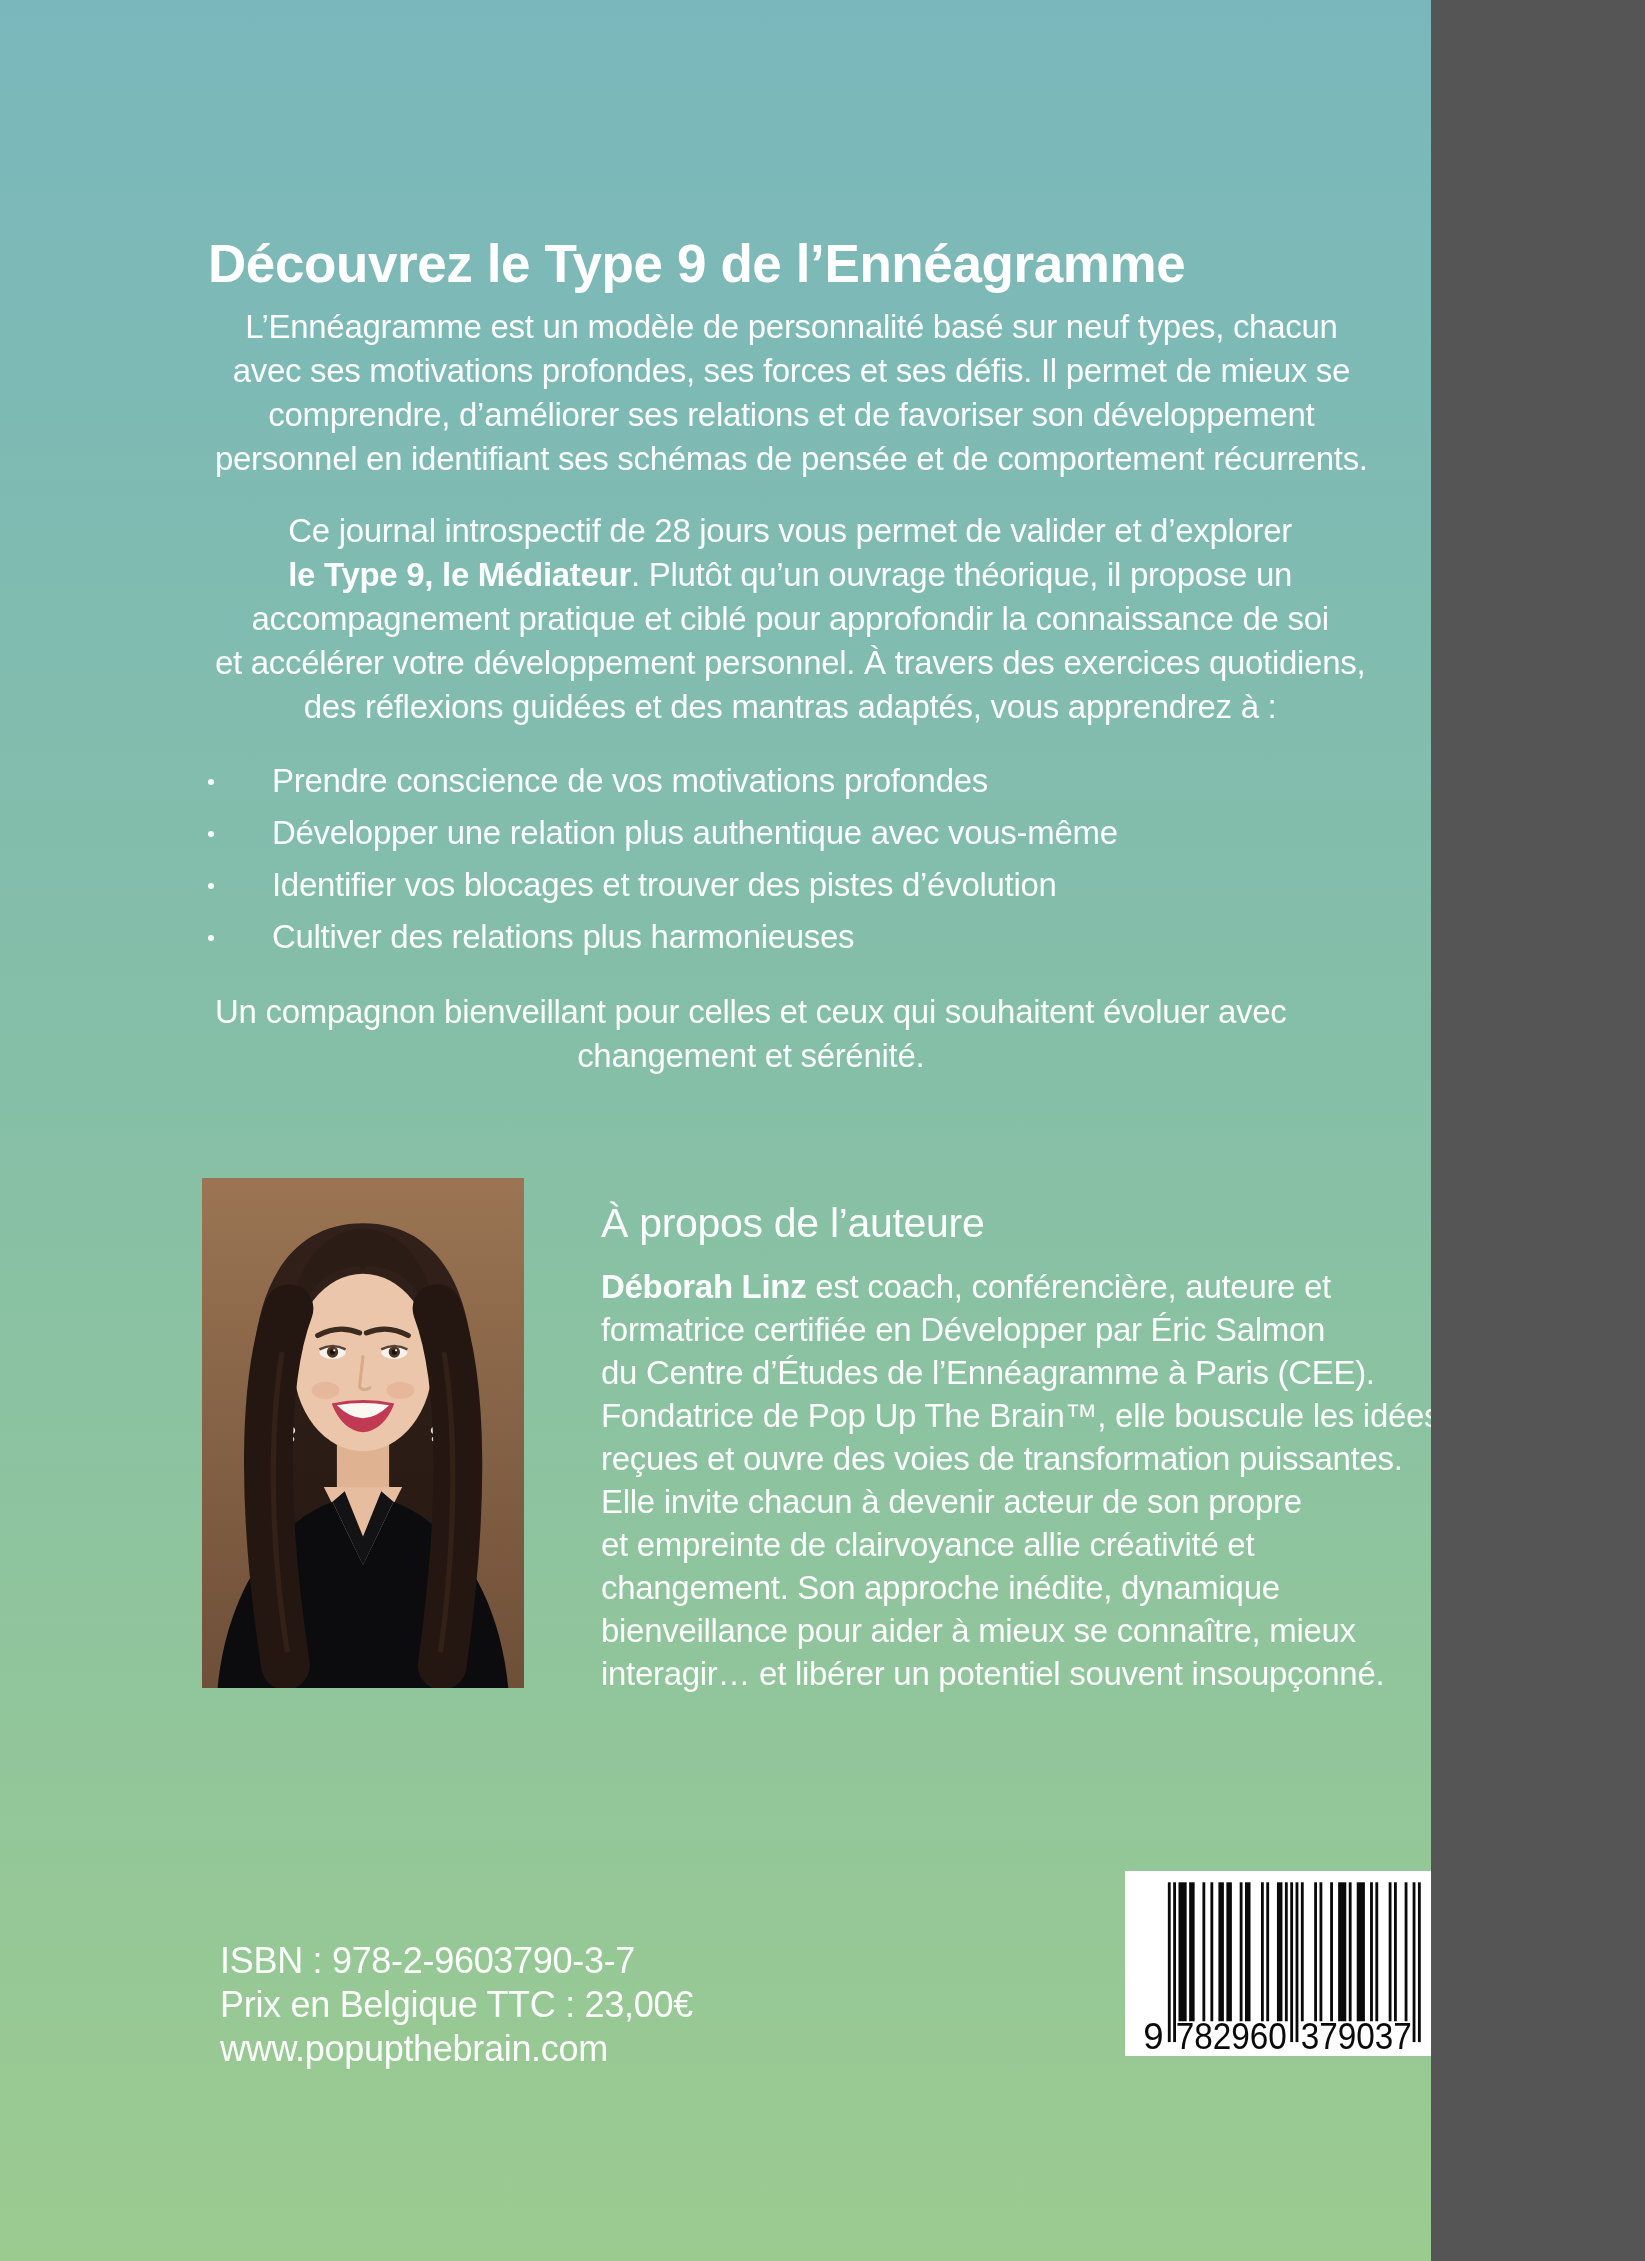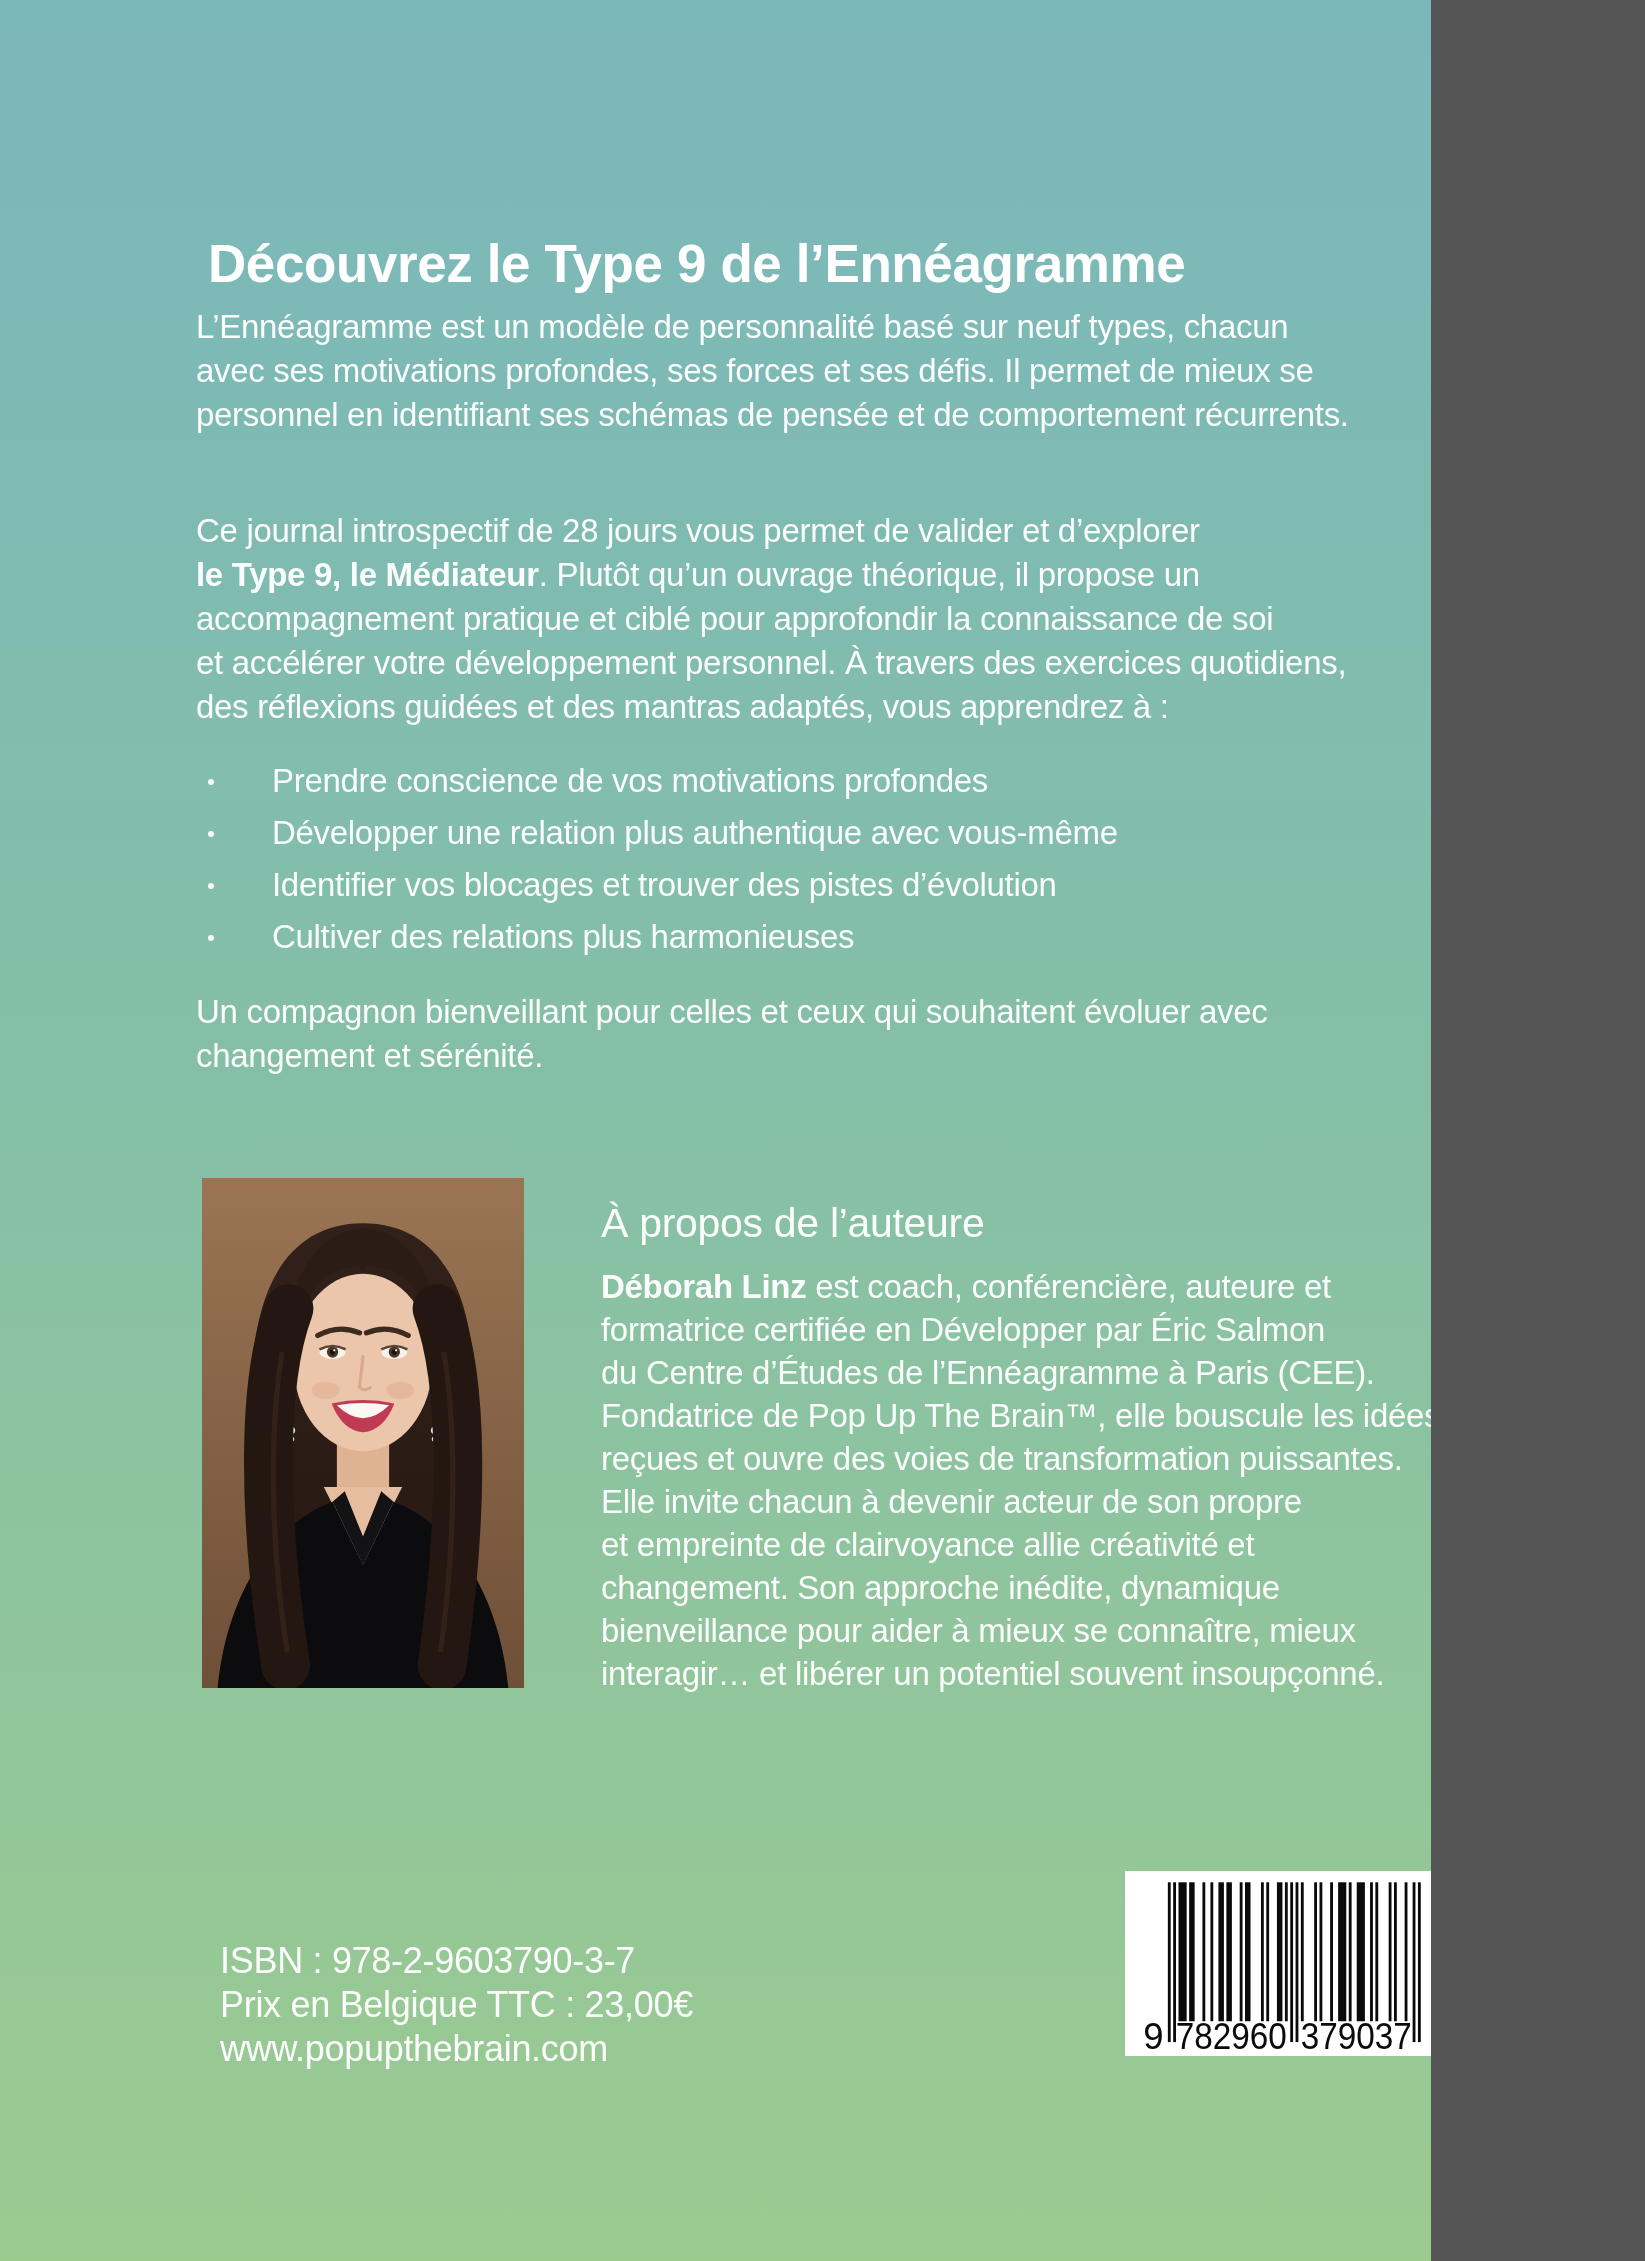--- a/index.html
+++ b/index.html
@@ -10,23 +10,23 @@
     font-family:"Liberation Sans", sans-serif;
     color:#ffffff;
     overflow:hidden;
   }
   .title {
     position:absolute; left:208px; top:197px;
     font-size:53px; font-weight:700; letter-spacing:-0.4px;
     color:#ffffff; white-space:nowrap;
   }
   .para {
-    position:absolute; left:196px;
+    position:absolute; left:215px;
     font-size:33px; line-height:44px; font-weight:400;
-    color:rgba(255,255,255,0.97); letter-spacing:-0.3px;
+    color:rgba(255,255,255,0.97); letter-spacing:-0.3px;text-align:center;
   }
   .para .line, .bio .line { white-space:nowrap; }
   .para b, .bio b { font-weight:700; }
   #p1 { top:305px; }
   #p2 { top:509px; }
   #p3 { top:990px; }
   .bullets { position:absolute; left:208px; top:755px; margin:0; padding:0; list-style:none;
     font-size:33px; letter-spacing:-0.3px; color:rgba(255,255,255,0.97); }
   .bullets li { position:relative; height:52px; line-height:52px; padding-left:64px; white-space:nowrap; }
   .bullets .dot { position:absolute; left:0; top:23.5px; width:6.1px; height:6.1px; border-radius:50%;
@@ -48,20 +48,21 @@
 </head>
 <body>
 
 <div class="cover" style="--bg-top: #7ab7bc; --bg-mid: #85bfa7; --bg-bottom: #9ccb90;">
 
   <h1 class="title">Découvrez le Type 9 de l’Ennéagramme</h1>
 
   <div class="para" id="p1">
     <div class="line">L’Ennéagramme est un modèle de personnalité basé sur neuf types, chacun</div>
     <div class="line">avec ses motivations profondes, ses forces et ses défis. Il permet de mieux se</div>
+    <div class="line">comprendre, d’améliorer ses relations et de favoriser son développement</div>
     <div class="line">personnel en identifiant ses schémas de pensée et de comportement récurrents.</div>
   </div>
 
   <div class="para" id="p2">
     <div class="line">Ce journal introspectif de 28 jours vous permet de valider et d’explorer</div>
     <div class="line"><b>le Type 9, le Médiateur</b><span>. Plutôt qu’un ouvrage théorique, il propose un</span></div>
     <div class="line">accompagnement pratique et ciblé pour approfondir la connaissance de soi</div>
     <div class="line">et accélérer votre développement personnel. À travers des exercices quotidiens,</div>
     <div class="line">des réflexions guidées et des mantras adaptés, vous apprendrez à :</div>
   </div>

